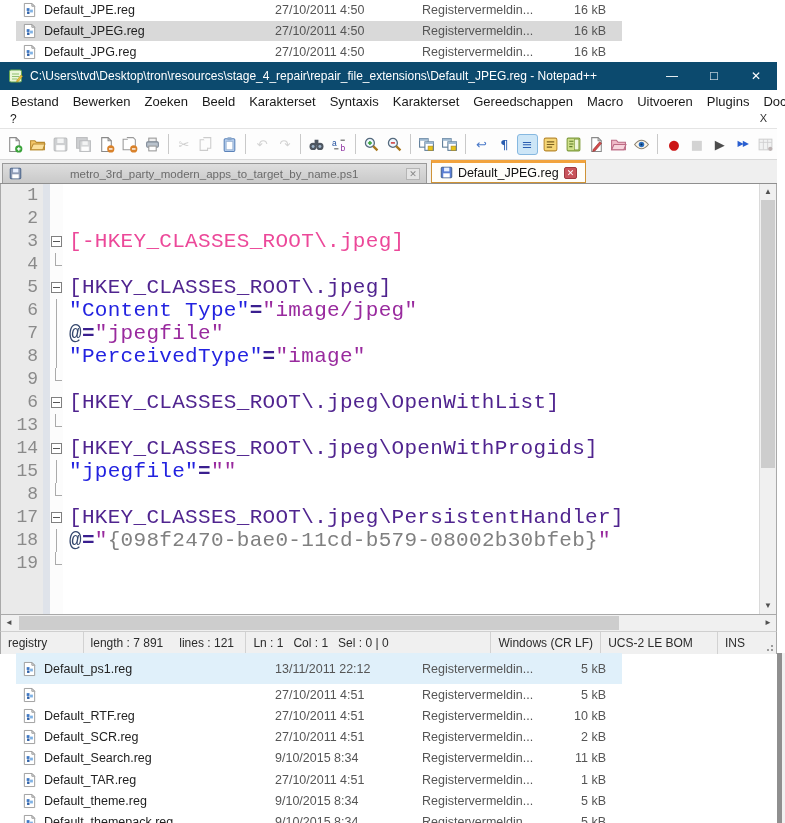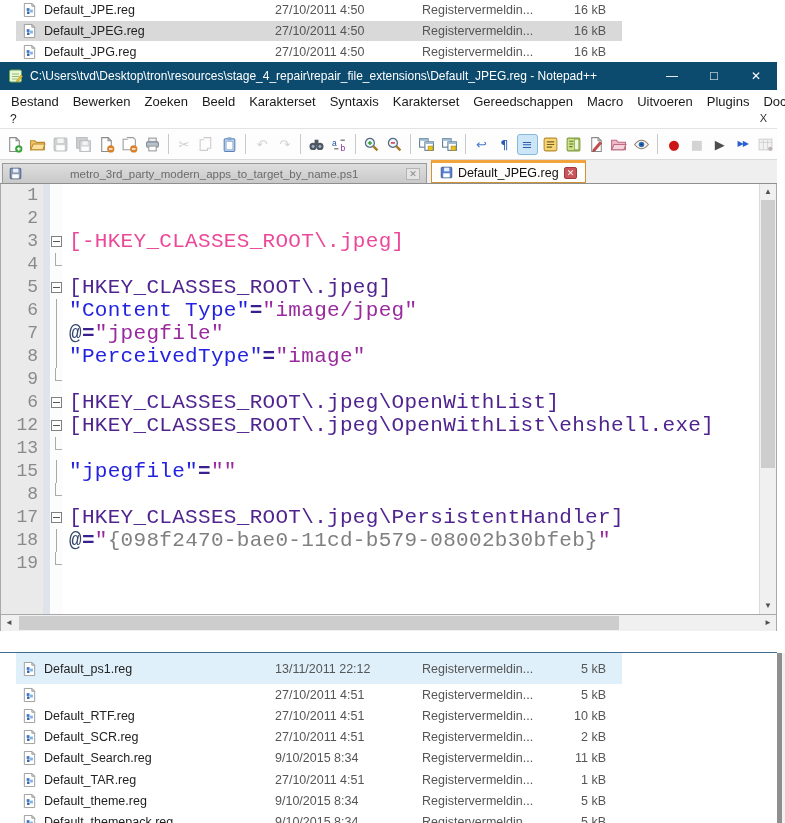--- a/index.html
+++ b/index.html
@@ -498,36 +498,36 @@
             <span class="lnum">6</span>
             <span class="bmc"></span>
             <span class="fldc">
               <span class="fbox">
                 <span class="fminus"></span>
               </span>
             </span>
             <span class="txt"><span class="tk-section">[HKEY_CLASSES_ROOT\.jpeg\OpenWithList]</span></span>
           </div>
           <div class="line">
-            <span class="lnum">12</span>
+            <span class="lnum">13</span>
+            <span class="bmc"></span>
+            <span class="fldc">
+              <span class="ftail"></span>
+            </span>
+            <span class="txt"></span>
+          </div>
+          <div class="line">
+            <span class="lnum">14</span>
             <span class="bmc"></span>
             <span class="fldc">
               <span class="fbox">
                 <span class="fminus"></span>
               </span>
             </span>
-            <span class="txt"><span class="tk-section">[HKEY_CLASSES_ROOT\.jpeg\OpenWithList\ehshell.exe]</span></span>
-          </div>
-          <div class="line">
-            <span class="lnum">13</span>
-            <span class="bmc"></span>
-            <span class="fldc">
-              <span class="ftail"></span>
-            </span>
-            <span class="txt"></span>
+            <span class="txt"><span class="tk-section">[HKEY_CLASSES_ROOT\.jpeg\OpenWithProgids]</span></span>
           </div>
           <div class="line">
             <span class="lnum">15</span>
             <span class="bmc"></span>
             <span class="fldc">
               <span class="fmid"></span>
             </span>
             <span class="txt"><span class="tk-key">"jpegfile"</span><span class="tk-eq">=</span><span class="tk-val">""</span></span>
           </div>
           <div class="line">
@@ -571,20 +571,37 @@
         <div class="arr down">▼</div>
       </div>
     </div>
 
     <div class="hscroll">
       <div class="arr left">◄</div>
       <div class="hthumb"></div>
       <div class="arr right">►</div>
     </div>
 
+    <div class="statusbar">
+      <div class="seg" style="width:84px;">registry</div>
+      <div class="seg" style="width:166px;">
+        <span>length : 7 891</span>
+        <span style="width:16px;display:inline-block;"></span>
+        <span>lines : 121</span>
+      </div>
+      <div class="seg" style="width:250px;">Ln : 1   Col : 1   Sel : 0 | 0</div>
+      <div class="seg" style="width:111px;">Windows (CR LF)</div>
+      <div class="seg" style="width:119px;">UCS-2 LE BOM</div>
+      <div class="seg" style="width:45px;border-right:none;">INS</div>
+      <div class="grip">
+        <i style="right:3px;bottom:3px;"></i>
+          <i style="right:7px;bottom:3px;"></i>
+          <i style="right:3px;bottom:7px;"></i>
+      </div>
+    </div>
   </div>
 
   <div class="filelist" id="bottom-list" style="top:653px;height:170px;">
       <div class="frow hover" style="height: 31px;">
         <div class="band"></div>
         <span class="ficon">
           <svg viewBox="0 0 16 16">
             <path d="M2.5 1h8l3 3v11h-11z" fill="#fff" stroke="#9a9a9a"></path>
             <path d="M10.5 1v3h3z" fill="#e4e4e4" stroke="#9a9a9a"></path>
             <rect x="5" y="6" width="3" height="3" fill="#3f78c3"></rect>

